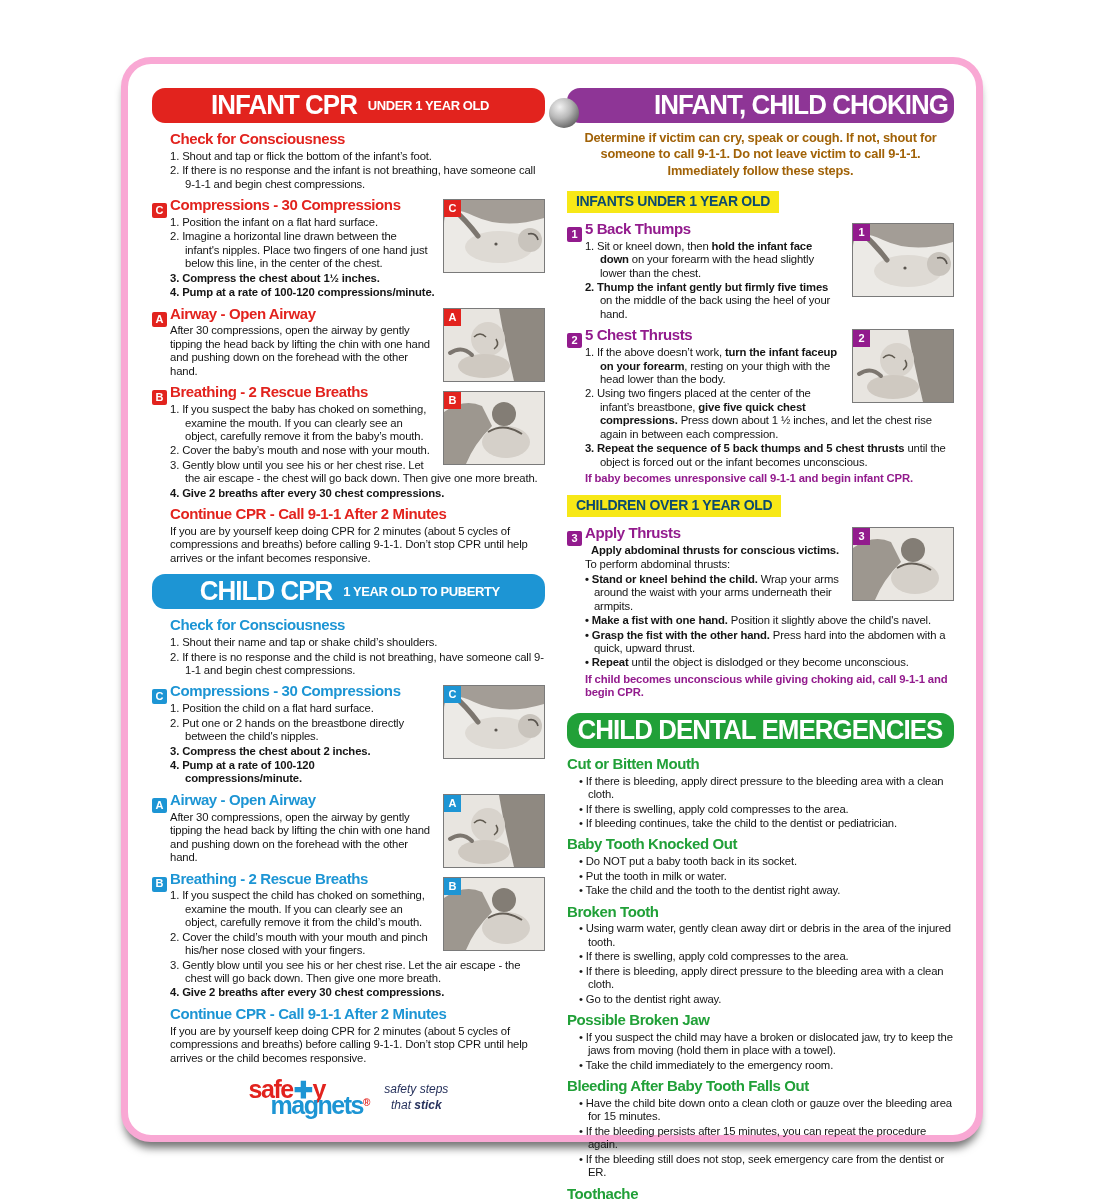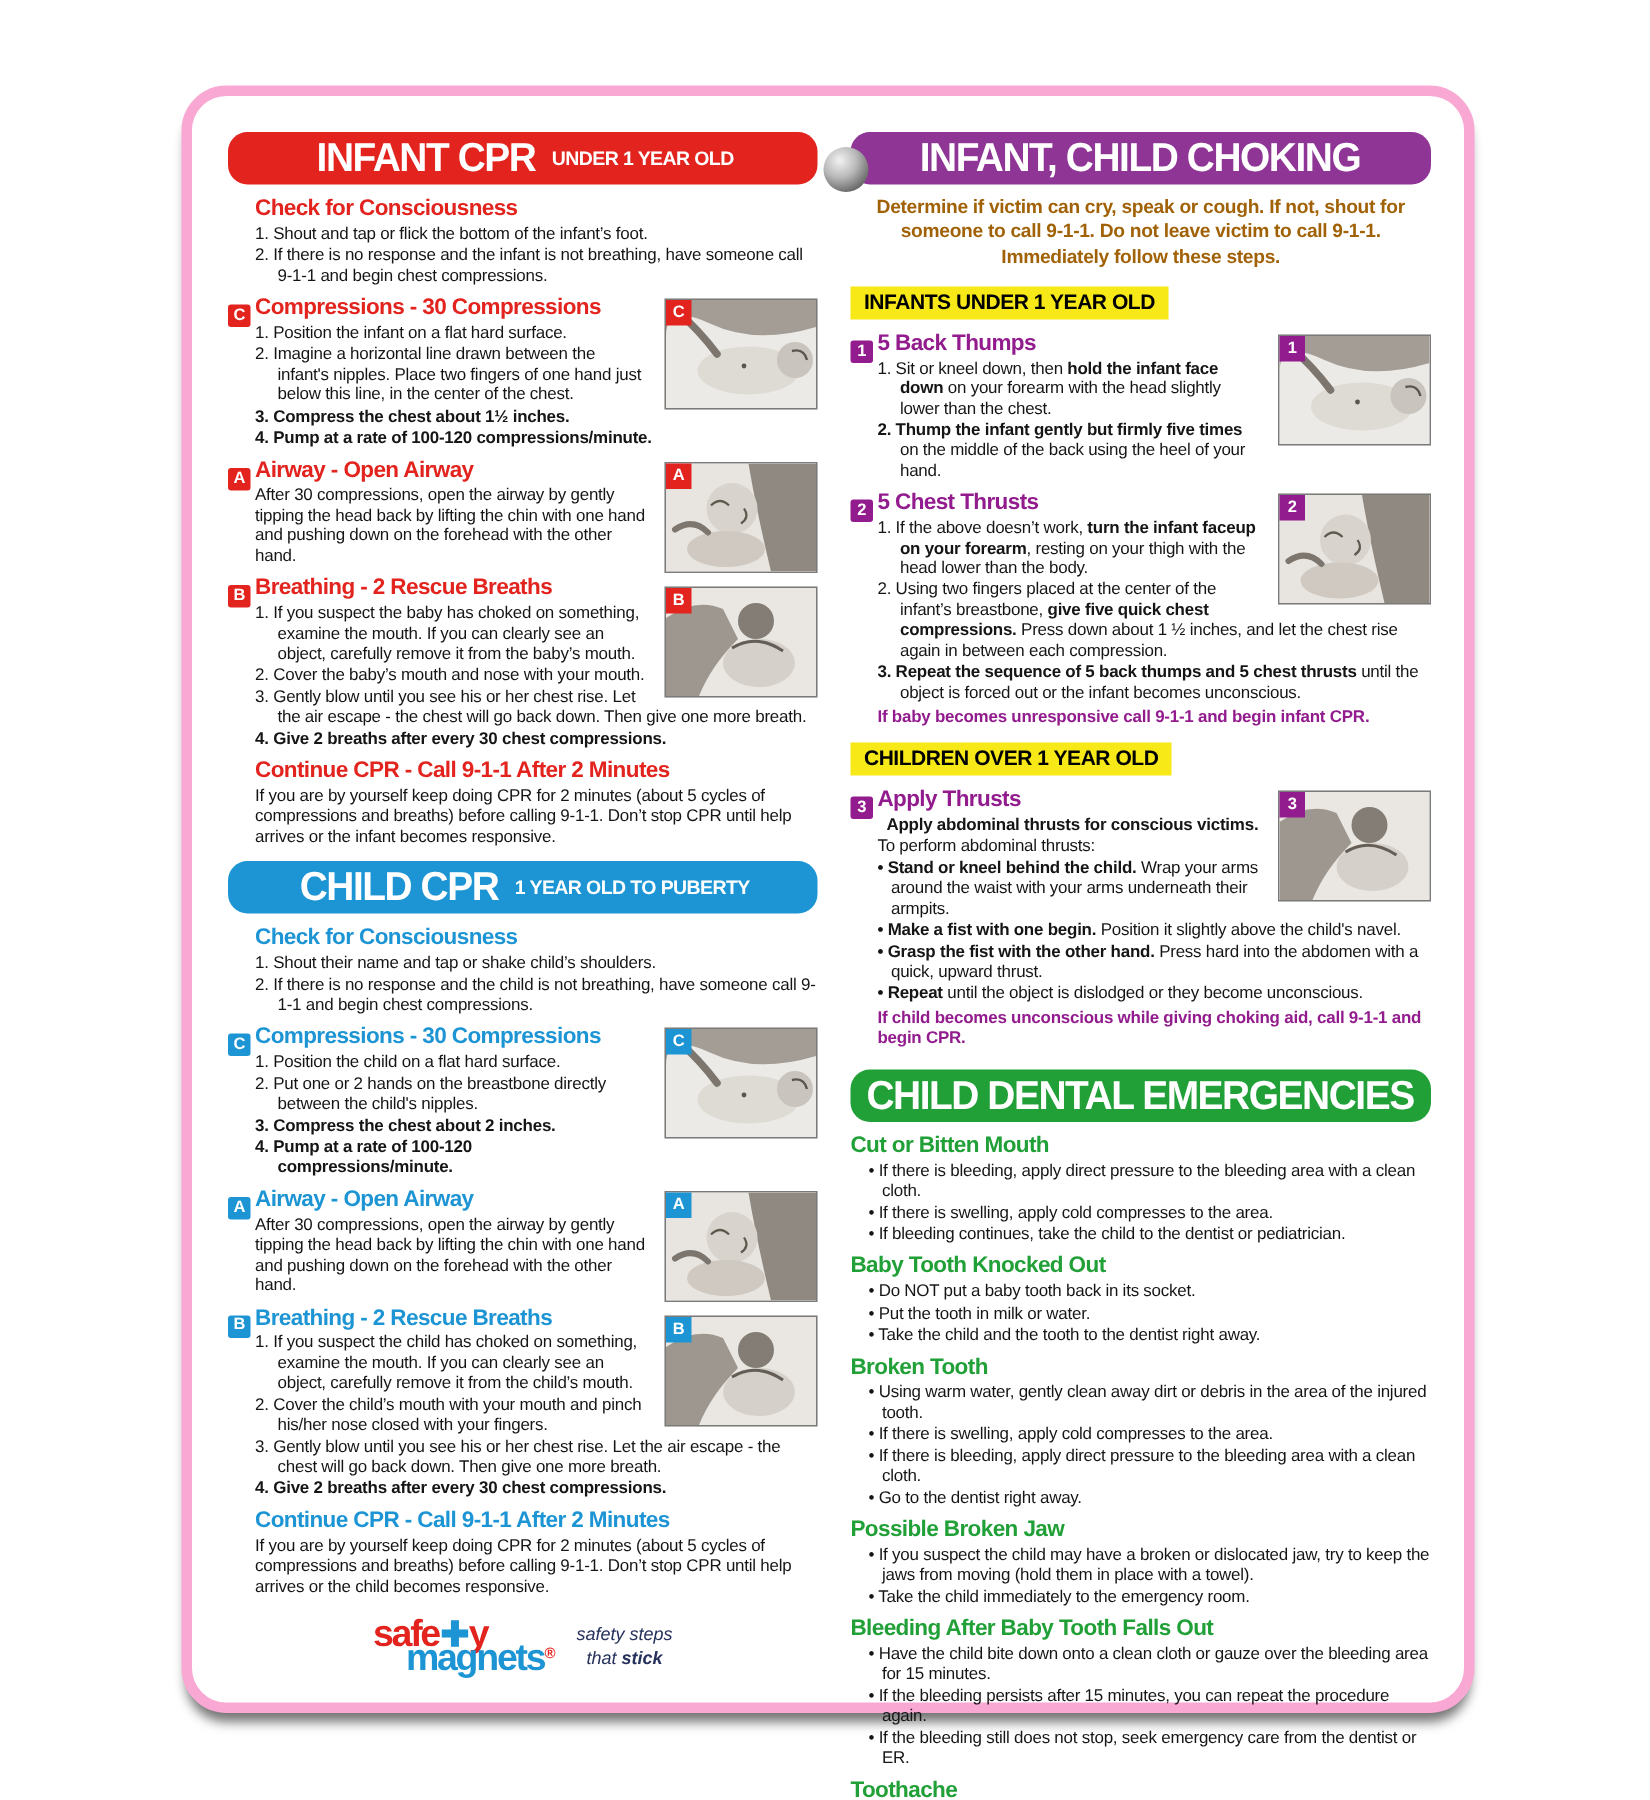--- a/index.html
+++ b/index.html
@@ -12,21 +12,21 @@
         background:radial-gradient(circle at 36% 30%,#f2f2f2,#b9b9b9 40%,#6c6c6c 75%,#3c3c3c);}
   .cols{display:flex;gap:22px;padding:24px 22px 14px 24px;box-sizing:border-box;}
   .col{box-sizing:border-box;}
   .col.left{width:400px;}
   .col.right{width:394px;}
 
   .bar{height:35px;border-radius:13px;color:#fff;display:flex;align-items:center;justify-content:center;
        gap:8px;margin-bottom:7px;}
   .bar-red{background:#e2231e;}
   .bar-blue{background:#1d95d4;margin-top:9px;}
-  .bar-purple{background:#8e3596;}
+  .bar-purple{background:#8e3596;justify-content:flex-end;}
   .bar-green{background:#21a038;margin-top:13px;}
   .bar-title{font-weight:bold;font-size:27px;letter-spacing:-1px;transform:scaleX(.96);white-space:nowrap;}
   .bar-sub{font-weight:bold;font-size:13px;letter-spacing:-.4px;white-space:nowrap;}
 
   .panel{font-size:11.3px;line-height:1.19;letter-spacing:-.15px;}
   .panel.red{--accent:#e2231e;--note:#e2231e;}
   .panel.blue{--accent:#1d95d4;--note:#1d95d4;}
   .panel.purple{--accent:#921b8d;--note:#921b8d;}
   .panel.green{--accent:#21a038;--note:#921b8d;}
 
@@ -46,21 +46,21 @@
   .marker.mb{font-weight:bold;}
 
   .img-float{float:right;clear:right;width:100px;height:72px;margin:3px 0 6px 10px;position:relative;
              border:1px solid #7a7a7a;background:#eceae6;}
   .img-float svg{display:block;width:100%;height:100%;}
   .img-label{position:absolute;left:0;top:0;width:17px;height:17px;background:var(--accent);color:#fff;
              font-weight:bold;font-size:11px;display:flex;align-items:center;justify-content:center;}
 
   .choke-intro{color:#a16207;font-weight:bold;font-size:12.8px;text-align:center;line-height:1.28;
                letter-spacing:-.2px;margin:4px 0 6px;}
-  .tag{display:inline-block;background:#f7e817;color:#000000;font-weight:bold;font-size:14px;
+  .tag{display:inline-block;background:#f7e817;color:#0c4a6e;font-weight:bold;font-size:14px;
        letter-spacing:-.3px;padding:2px 9px 3px;margin:6px 0 2px;}
 
   .logo{margin-top:12px;display:flex;justify-content:center;align-items:center;gap:14px;}
   .logo-l1{font-size:25px;font-weight:bold;color:#e2231e;letter-spacing:-1.5px;line-height:1;}
   .lw-plus{color:#1d95d4;font-size:23px;margin:0 1px;}
   .logo-l2{font-size:25px;font-weight:bold;color:#1d95d4;letter-spacing:-1.5px;line-height:1;
            margin-top:-9px;margin-left:22px;}
   .lw-reg{color:#e2231e;font-size:10px;vertical-align:8px;letter-spacing:0;}
   .logo-tag{font-style:italic;color:#26315c;font-size:12px;line-height:1.3;text-align:center;}
 </style>
@@ -279,21 +279,21 @@
                   <ellipse cx="62" cy="50" rx="24" ry="16" fill="#d5d0c9"></ellipse>
                   <path d="M44 40 q16 -10 34 2" stroke="#645e56" fill="none" stroke-width="2"></path>
                 </svg>
                 <div class="img-label">3</div>
               </div>
               <span class="sec-badge">3</span>
               <div class="sec-head"><span class="sec-title">Apply Thrusts</span></div>
               <div class="item subhead"><b>Apply abdominal thrusts for conscious victims.</b></div>
               <div class="item nomark"><span>To perform abdominal thrusts:</span></div>
               <div class="item bullet"><span class="marker mb">• </span><b>Stand or kneel behind the child.</b><span> Wrap your arms around the waist with your arms underneath their armpits.</span></div>
-              <div class="item bullet"><span class="marker mb">• </span><b>Make a fist with one begin.</b><span> Position it slightly above the child's navel.</span></div>
+              <div class="item bullet"><span class="marker mb">• </span><b>Make a fist with one hand.</b><span> Position it slightly above the child's navel.</span></div>
               <div class="item bullet"><span class="marker mb">• </span><b>Grasp the fist with the other hand.</b><span> Press hard into the abdomen with a quick, upward thrust.</span></div>
               <div class="item bullet"><span class="marker mb">• </span><b>Repeat</b><span> until the object is dislodged or they become unconscious.</span></div>
               <div class="item note"><span>If child becomes unconscious while giving choking aid, call 9-1-1 and begin CPR.</span></div>
             </div>
           </div>
 
         <div class="bar bar-green">
           <span class="bar-title">CHILD DENTAL EMERGENCIES</span>
         </div>
         <div class="panel green">

